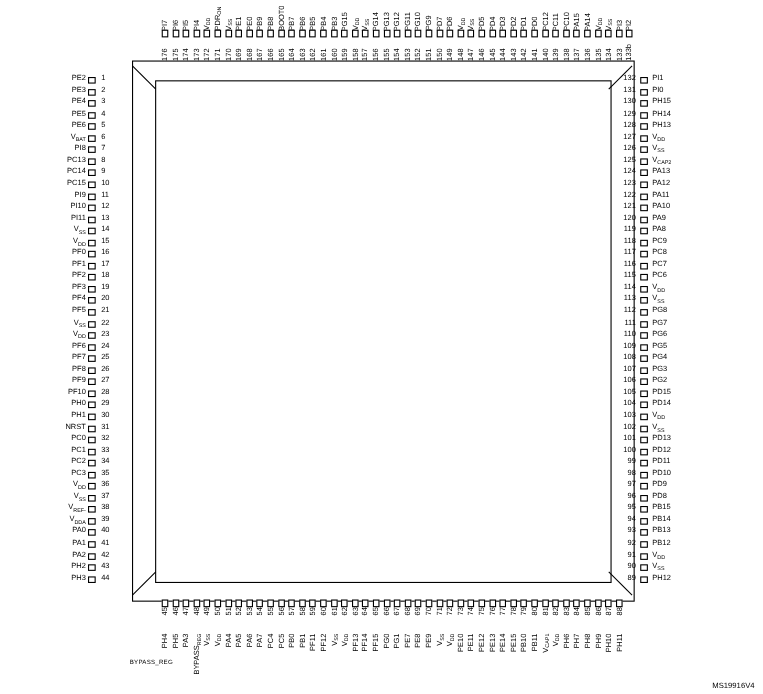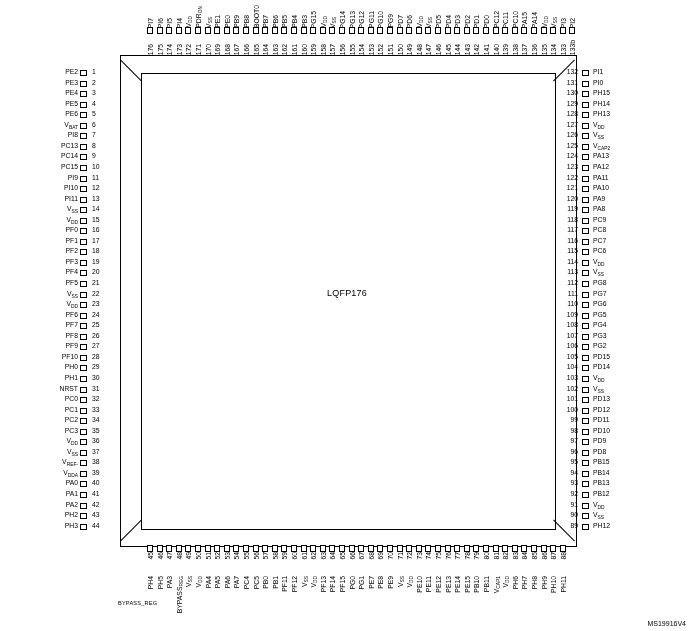--- a/index.html
+++ b/index.html
@@ -59,21 +59,20 @@
 <div id="root">
 
   <div class="pkg-body"></div>
   <div class="pkg-inner"></div>
 
   <div class="diag" style="left:116px;top:70px;width:30px;transform:rotate(45deg);"></div>
   <div class="diag" style="left:549px;top:70px;width:30px;transform:rotate(-45deg);"></div>
   <div class="diag" style="left:116px;top:530px;width:30px;transform:rotate(-45deg);"></div>
   <div class="diag" style="left:549px;top:530px;width:30px;transform:rotate(45deg);"></div>
 
-  <div class="label-center">LQFP176</div>
 
   <div class="bypass">BYPASS_REG</div>
   <div class="footnote">MS19916V4</div>
 
   <div id="left-side" class="side">
       <div class="left-row" style="left: 50px; top: 67px; width: 90px;">
         <span class="left-name" style="right:62px;">PE2</span>
         <span class="pinbox" style="left:30px;top:3px;"></span>
         <span class="left-num" style="left:42px;">1</span>
       </div>

